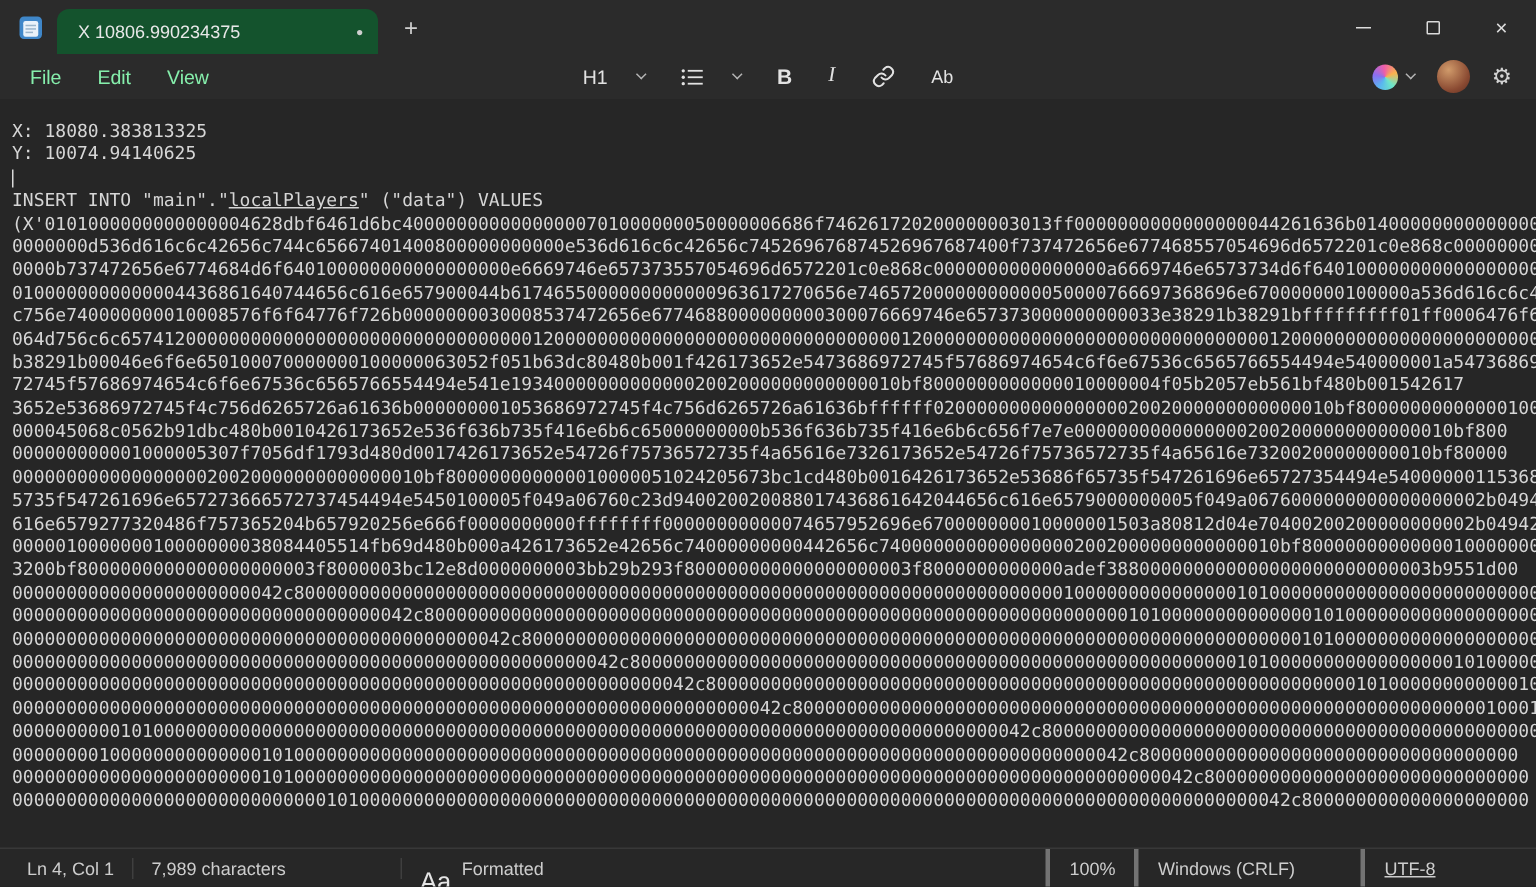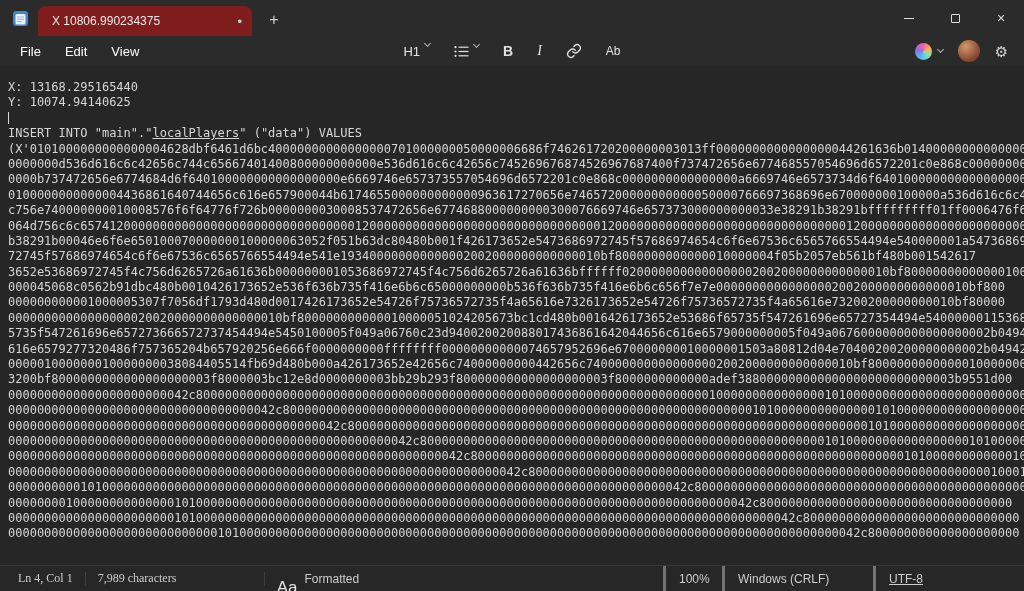--- a/index.html
+++ b/index.html
@@ -3,37 +3,37 @@
 <meta charset="utf-8">
 <style>
   * { box-sizing: border-box; margin: 0; padding: 0; }
   html,body { width:1024px; height:591px; overflow:hidden; }
   body { font-family:"Liberation Sans",sans-serif; background:#262626; }
   .window { width:1024px; height:591px; display:flex; flex-direction:column; background:#262626; }
 
   
   .titlebar { height:36px; background:#2b2b2b; display:flex; align-items:stretch; flex:0 0 auto; }
   .app-icon { width:17px; height:17px; margin:10px 9px 0 12px; flex:0 0 auto; }
-  .tab { margin-top:6px; height:30px; width:214px; background:#7f1d1d; border-radius:8px 8px 0 0;
+  .tab { margin-top:6px; height:30px; width:214px; background:#14532d; border-radius:8px 8px 0 0;
          display:flex; align-items:center; padding:0 10px 0 14px; cursor:default; }
   .tab-title { font-size:12px; color:#e8e8e8; flex:1; white-space:nowrap; overflow:hidden; }
   .unsaved-dot { color:#cfcfcf; font-size:13px; margin-left:8px; line-height:1; }
   .newtab { width:28px; height:26px; margin:7px 0 0 8px; color:#cfcfcf; font-size:16px;
             display:flex; align-items:center; justify-content:center; border-radius:4px; }
   .win-controls { margin-left:auto; display:flex; }
   .wbtn { width:46px; height:36px; display:flex; align-items:center; justify-content:center; color:#dcdcdc; font-size:14px; }
   .min-glyph { width:10px; height:1px; background:#dcdcdc; }
   .max-glyph { width:9px; height:9px; border:1px solid #dcdcdc; border-radius:1px; }
 
   
   .menubar { height:30px; background:#2b2b2b; display:grid; grid-template-columns:1fr auto 1fr; align-items:center; flex:0 0 auto; }
   .menus { display:flex; padding-left:8px; }
-  .menu-item { padding:4px 12px; font-size:13px; color:#ffffff; border-radius:4px; }
+  .menu-item { padding:4px 12px; font-size:13px; color:#86efac; border-radius:4px; }
   .fmt-toolbar { display:flex; align-items:center; gap:6px; }
-  .tbtn { display:flex; align-items:flex-start; gap:5px; color:#e2e2e2; font-size:13px; padding:3px 9px; border-radius:4px; }
+  .tbtn { display:flex; align-items:center; gap:20px; color:#e2e2e2; font-size:13px; padding:3px 9px; border-radius:4px; }
   .chev { width:5px; height:5px; border-right:1px solid #b5b5b5; border-bottom:1px solid #b5b5b5;
           transform:rotate(45deg); margin-top:-3px; }
   .bold-label { font-weight:bold; font-size:14px; }
   .italic-label { font-style:italic; font-family:"Liberation Serif",serif; font-size:14px; }
   .clear-label { font-size:12px; }
   .icon-svg { display:block; }
   .right-tools { display:flex; align-items:center; justify-content:flex-end; gap:15px; padding-right:16px; }
   .copilot-btn { display:flex; align-items:center; gap:6px; }
   .copilot-icon { width:17px; height:17px; border-radius:50%;
                   background:conic-gradient(from 210deg,#59b6f0,#8a6ff0,#ef5da8,#f8b24e,#6ee7c8,#59b6f0); }
@@ -45,30 +45,30 @@
   .editor { flex:1 1 auto; background:#262626; padding:14px 0 0 8px; overflow:hidden;
             font-family:"DejaVu Sans Mono",monospace; font-size:12px; line-height:15.4px; color:#d6d6d6; }
   .editor-line, .hex-line, .sql-line { white-space:pre; height:15.4px; overflow:hidden; }
   .caret { display:inline-block; width:1px; height:12px; background:#d8d8d8; vertical-align:middle; }
   .sql-link { text-decoration:underline; }
 
   
   .statusbar { height:26px; flex:0 0 auto; background:#272727; border-top:1px solid #383838;
                display:flex; align-items:center; font-size:12px; color:#cdcdcd; }
   .sdiv { width:1px; height:14px; background:#3f3f3f; flex:0 0 auto; }
-  .sseg { padding:0 12px; white-space:nowrap;font-family:Liberation Serif, serif; }
+  .sseg { padding:0 12px; white-space:nowrap; }
   .seg-ln { padding-left:18px; }
   .seg-chars { min-width:178px; }
   .fmt-seg { display:flex; align-items:center; gap:7px; padding:0 12px; }
   .fmt-icon { font-size:17px; color:#e5e5e5;margin-top:19px; }
   .spacer { flex:1 1 auto; }
   .rseg { border-left:3px solid #737373; padding-left:13px; height:26px; display:flex; align-items:center; white-space:nowrap; }
   .seg-zoom { width:59px; }
   .seg-eol { width:151px; }
-  .seg-enc { width:151px;text-decoration:underline; }
+  .seg-enc { width:117px;text-decoration:underline; }
 </style>
 </head>
 <body>
 
 <div class="window">
 
   <div class="titlebar">
     <span class="app-icon">
       <svg class="icon-svg" width="17" height="17" viewBox="0 0 17 17">
         <rect x="1" y="1" width="15" height="15" rx="3" fill="#3f87c9"></rect>
@@ -139,21 +139,21 @@
         <span class="copilot-icon"></span>
         <span class="chev"></span>
       </div>
       <div class="avatar"></div>
       <div class="gear"><span>⚙</span></div>
     </div>
   </div>
 
   <div class="editor">
     <div>
-        <div class="editor-line">X: 13168.295165440</div>
+        <div class="editor-line">X: 18080.383813325</div>
         <div class="editor-line">Y: 10074.94140625</div>
       </div>
     <div class="editor-line"><span class="caret"></span></div>
     <div class="sql-line"><span>INSERT INTO "main"."</span><span class="sql-link">localPlayers</span><span>" ("data") VALUES</span></div>
     <div>
         <div class="hex-line">(X'0101000000000000004628dbf6461d6bc40000000000000000701000000050000006686f746261720200000003013ff0000000000000000044261636b014000000000000000</div>
         <div class="hex-line">0000000d536d616c6c42656c744c65667401400800000000000e536d616c6c42656c745269676874526967687400f737472656e677468557054696d6572201c0e868c00000000000</div>
         <div class="hex-line">0000b737472656e6774684d6f640100000000000000000e6669746e657373557054696d6572201c0e868c0000000000000000a6669746e6573734d6f64010000000000000000000</div>
         <div class="hex-line">0100000000000004436861640744656c616e657900044b6174655000000000000963617270656e74657200000000000050000766697368696e670000000100000a536d616c6c426</div>
         <div class="hex-line">c756e740000000010008576f6f64776f726b0000000030008537472656e6774688000000000300076669746e657373000000000033e38291b38291bfffffffff01ff0006476f6174656500</div>

